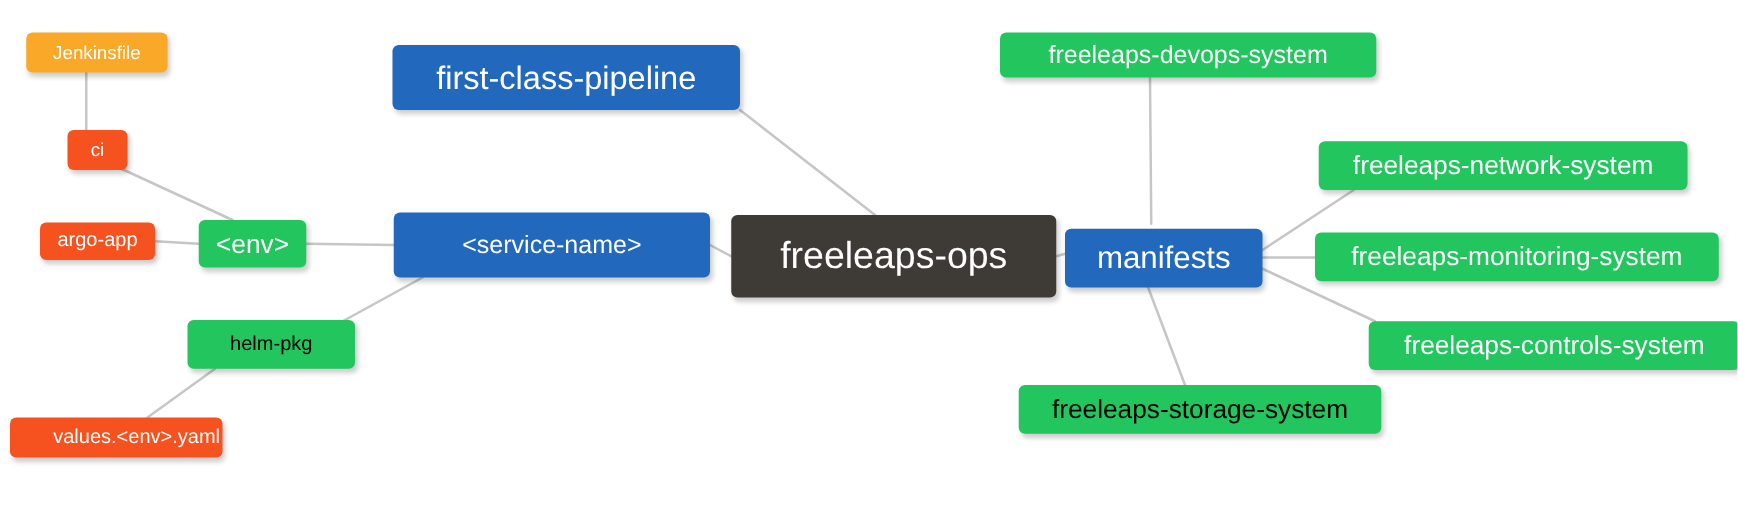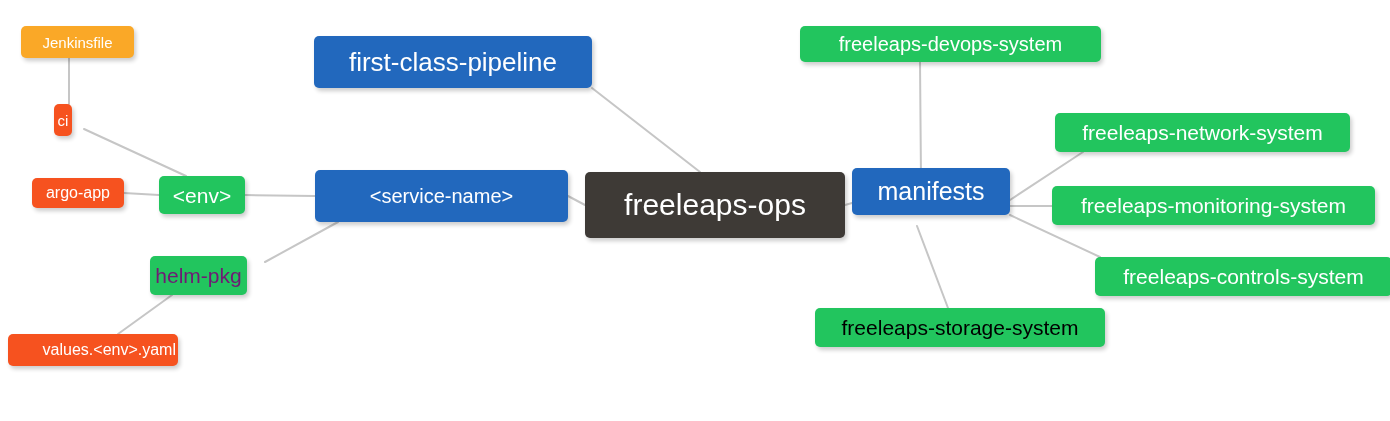--- a/index.html
+++ b/index.html
@@ -64,33 +64,33 @@
   <div id="node-layer">
       <div class="node" style="left: 585px; top: 172px; width: 260px; height: 66px; background: rgb(62, 58, 54); color: rgb(255, 255, 255); font-size: 30px; text-align: center;">
         <span>freeleaps-ops</span>
       </div>
       <div class="node" style="left: 315px; top: 170px; width: 253px; height: 52px; background: rgb(34, 104, 189); color: rgb(255, 255, 255); font-size: 20px;">
         <span>&lt;service-name&gt;</span>
       </div>
       <div class="node" style="left: 314px; top: 36px; width: 278px; height: 52px; background: rgb(34, 104, 189); color: rgb(255, 255, 255); font-size: 26px;">
         <span>first-class-pipeline</span>
       </div>
-      <div class="node" style="left: 852px; top: 168px; width: 158px; height: 47px; background: rgb(34, 104, 189); color: rgb(255, 255, 255); font-size: 25px;">
+      <div class="node" style="left: 852px; top: 183px; width: 158px; height: 47px; background: rgb(34, 104, 189); color: rgb(255, 255, 255); font-size: 25px;">
         <span>manifests</span>
       </div>
       <div class="node" style="left: 159px; top: 176px; width: 86px; height: 38px; background: rgb(34, 197, 94); color: rgb(255, 255, 255); font-size: 21px;">
         <span>&lt;env&gt;</span>
       </div>
-      <div class="node" style="left: 150px; top: 256px; width: 97px; height: 39px; background: rgb(34, 197, 94); color: #701a75; font-size: 21px;">
+      <div class="node" style="left: 150px; top: 256px; width: 134px; height: 39px; background: rgb(34, 197, 94); color: #000000; font-size: 16px;">
         <span>helm-pkg</span>
       </div>
       <div class="node" style="left: 21px; top: 26px; width: 113px; height: 32px; background: rgb(250, 168, 39); color: rgb(255, 255, 255); font-size: 15px;">
         <span>Jenkinsfile</span>
       </div>
-      <div class="node" style="left: 54px; top: 104px; width: 18px; height: 32px; background: rgb(246, 82, 31); color: rgb(255, 255, 255); font-size: 15px;">
+      <div class="node" style="left: 54px; top: 104px; width: 48px; height: 32px; background: rgb(246, 82, 31); color: rgb(255, 255, 255); font-size: 15px;">
         <span>ci</span>
       </div>
       <div class="node" style="left: 32px; top: 178px; width: 92px; height: 30px; background: rgb(246, 82, 31); color: rgb(255, 255, 255); font-size: 16px;">
         <span>argo-app</span>
       </div>
       <div class="node" style="left: 8px; top: 334px; width: 170px; height: 32px; background: rgb(246, 82, 31); color: rgb(255, 255, 255); font-size: 16px; justify-content: flex-end;">
         <span>values.&lt;env&gt;.yaml</span>
       </div>
       <div class="node" style="left: 800px; top: 26px; width: 301px; height: 36px; background: rgb(34, 197, 94); color: rgb(255, 255, 255); font-size: 20px;">
         <span>freeleaps-devops-system</span>

